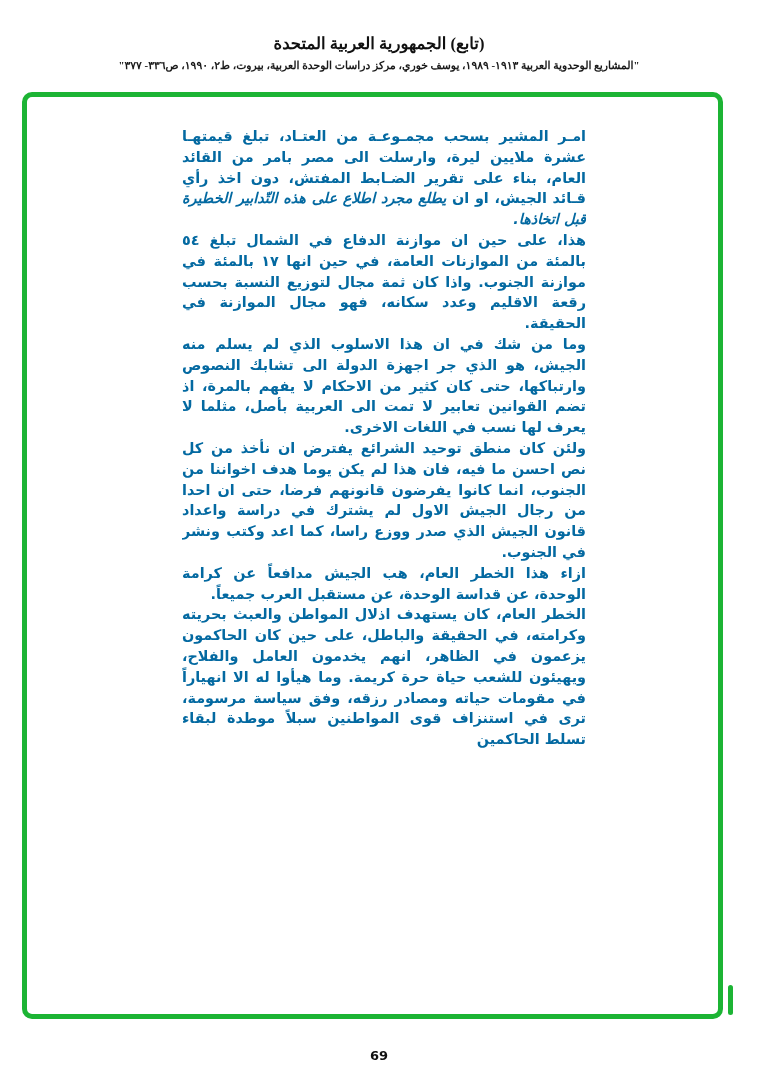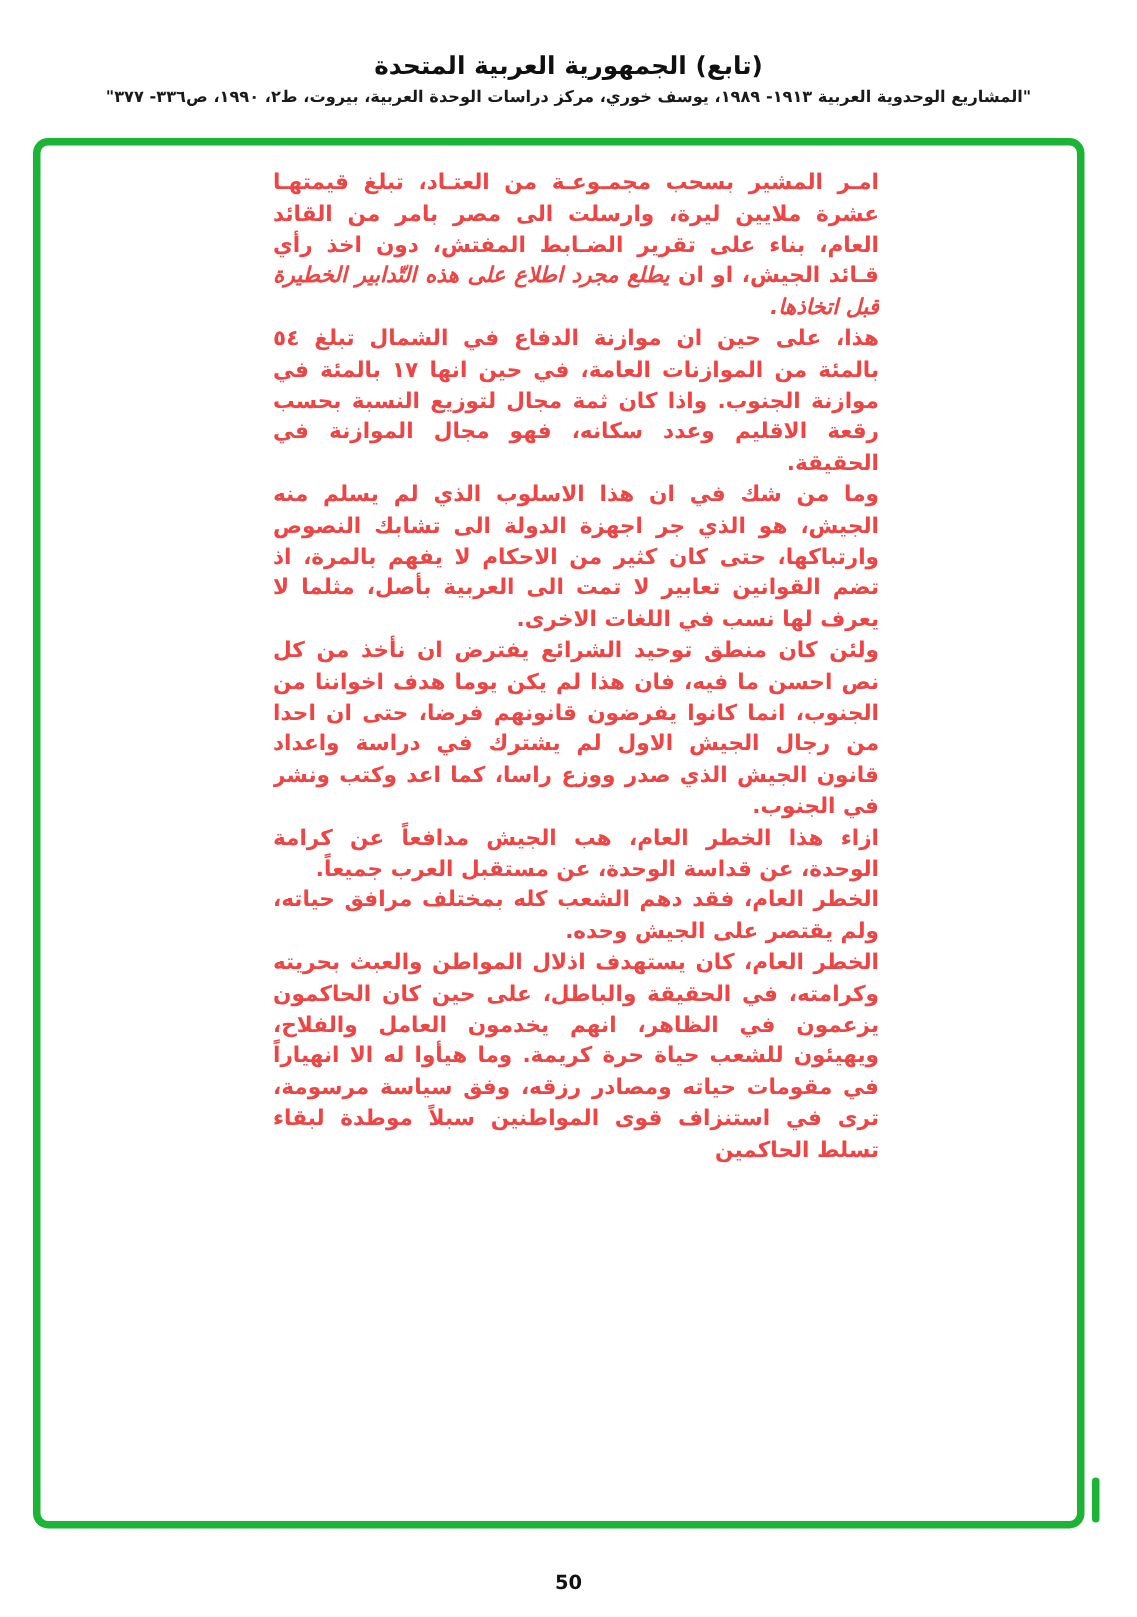--- a/index.html
+++ b/index.html
@@ -15,20 +15,21 @@
     color: #111111;
     overflow: hidden;
   }
   .header {
     position: absolute;
     top: 34px;
     left: 0;
     width: 758px;
     text-align: center;
     direction: rtl;
+    font-family: Liberation Serif, serif;
   }
   .doc-title {
     font-size: 16.5px;
     font-weight: bold;
     letter-spacing: 0.2px;
     color: #101010;
   }
   .doc-citation {
     margin-top: 5px;
     font-size: 10.8px;
@@ -52,31 +53,31 @@
     position: absolute;
     right: 25px;
     top: 985px;
     width: 5px;
     height: 30px;
     background: #1cb434;
     border-radius: 3px;
   }
   .text-column {
     position: absolute;
-    top: 112px;
+    top: 126px;
     right: 172px;
     width: 404px;
     height: 900px;
     direction: rtl;
     text-align: justify;
     text-justify: inter-word;
     font-size: 14.4px;
     font-weight: bold;
     line-height: 20.8px;
-    color: #ef4444;
+    color: #0369a1;
     overflow: hidden;
   }
   .text-column p {
     margin: 0;
     padding: 0;
   }
   .ruqaa {
     font-style: italic;
     letter-spacing: -0.3px;
   }
@@ -105,17 +106,16 @@
 
 <div class="text-column">
   <p>
     <span>امـر المشير بسحب مجمـوعـة من العتـاد، تبلغ قيمتهـا عشرة ملايين ليرة، وارسلت الى مصر بامر من القائد العام، بناء على تقرير الضـابط المفتش، دون اخذ رأي قـائد الجيش، او ان</span>
     <span class="ruqaa">يطلع مجرد اطلاع على هذه التّدابير الخطيرة قبل اتخاذها.</span>
   </p>
   <p>هذا، على حين ان موازنة الدفاع في الشمال تبلغ ٥٤ بالمئة من الموازنات العامة، في حين انها ١٧ بالمئة في موازنة الجنوب. واذا كان ثمة مجال لتوزيع النسبة بحسب رقعة الاقليم وعدد سكانه، فهو مجال الموازنة في الحقيقة.</p>
   <p>وما من شك في ان هذا الاسلوب الذي لم يسلم منه الجيش، هو الذي جر اجهزة الدولة الى تشابك النصوص وارتباكها، حتى كان كثير من الاحكام لا يفهم بالمرة، اذ تضم القوانين تعابير لا تمت الى العربية بأصل، مثلما لا يعرف لها نسب في اللغات الاخرى.</p>
   <p>ولئن كان منطق توحيد الشرائع يفترض ان نأخذ من كل نص احسن ما فيه، فان هذا لم يكن يوما هدف اخواننا من الجنوب، انما كانوا يفرضون قانونهم فرضا، حتى ان احدا من رجال الجيش الاول لم يشترك في دراسة واعداد قانون الجيش الذي صدر ووزع راسا، كما اعد وكتب ونشر في الجنوب.</p>
   <p>ازاء هذا الخطر العام، هب الجيش مدافعاً عن كرامة الوحدة، عن قداسة الوحدة، عن مستقبل العرب جميعاً.</p>
-  <p>الخطر العام، فقد دهم الشعب كله بمختلف مرافق حياته، ولم يقتصر على الجيش وحده.</p>
   <p>الخطر العام، كان يستهدف اذلال المواطن والعبث بحريته وكرامته، في الحقيقة والباطل، على حين كان الحاكمون يزعمون في الظاهر، انهم يخدمون العامل والفلاح، ويهيئون للشعب حياة حرة كريمة. وما هيأوا له الا انهياراً في مقومات حياته ومصادر رزقه، وفق سياسة مرسومة، ترى في استنزاف قوى المواطنين سبلاً موطدة لبقاء تسلط الحاكمين</p>
 </div>
 
-<div class="page-number">50</div>
+<div class="page-number">69</div>
 
 </body></html>

